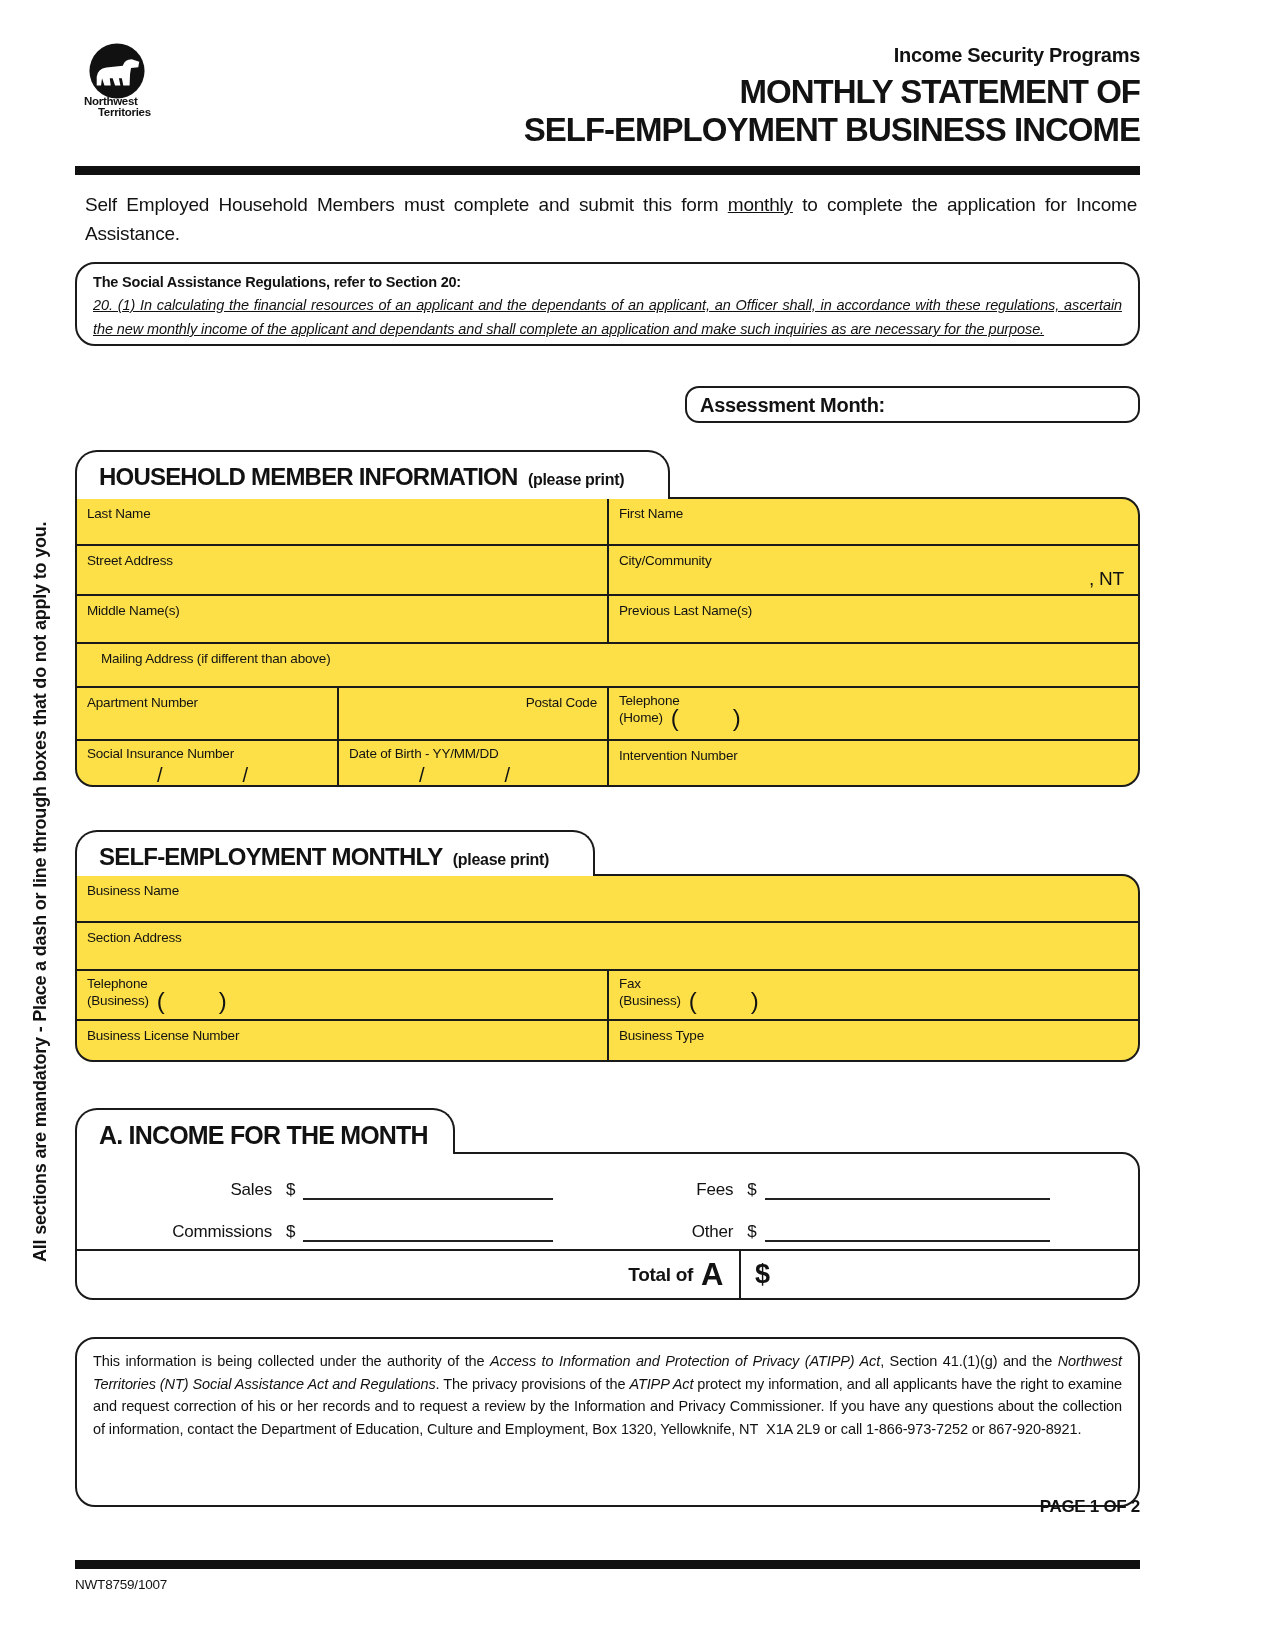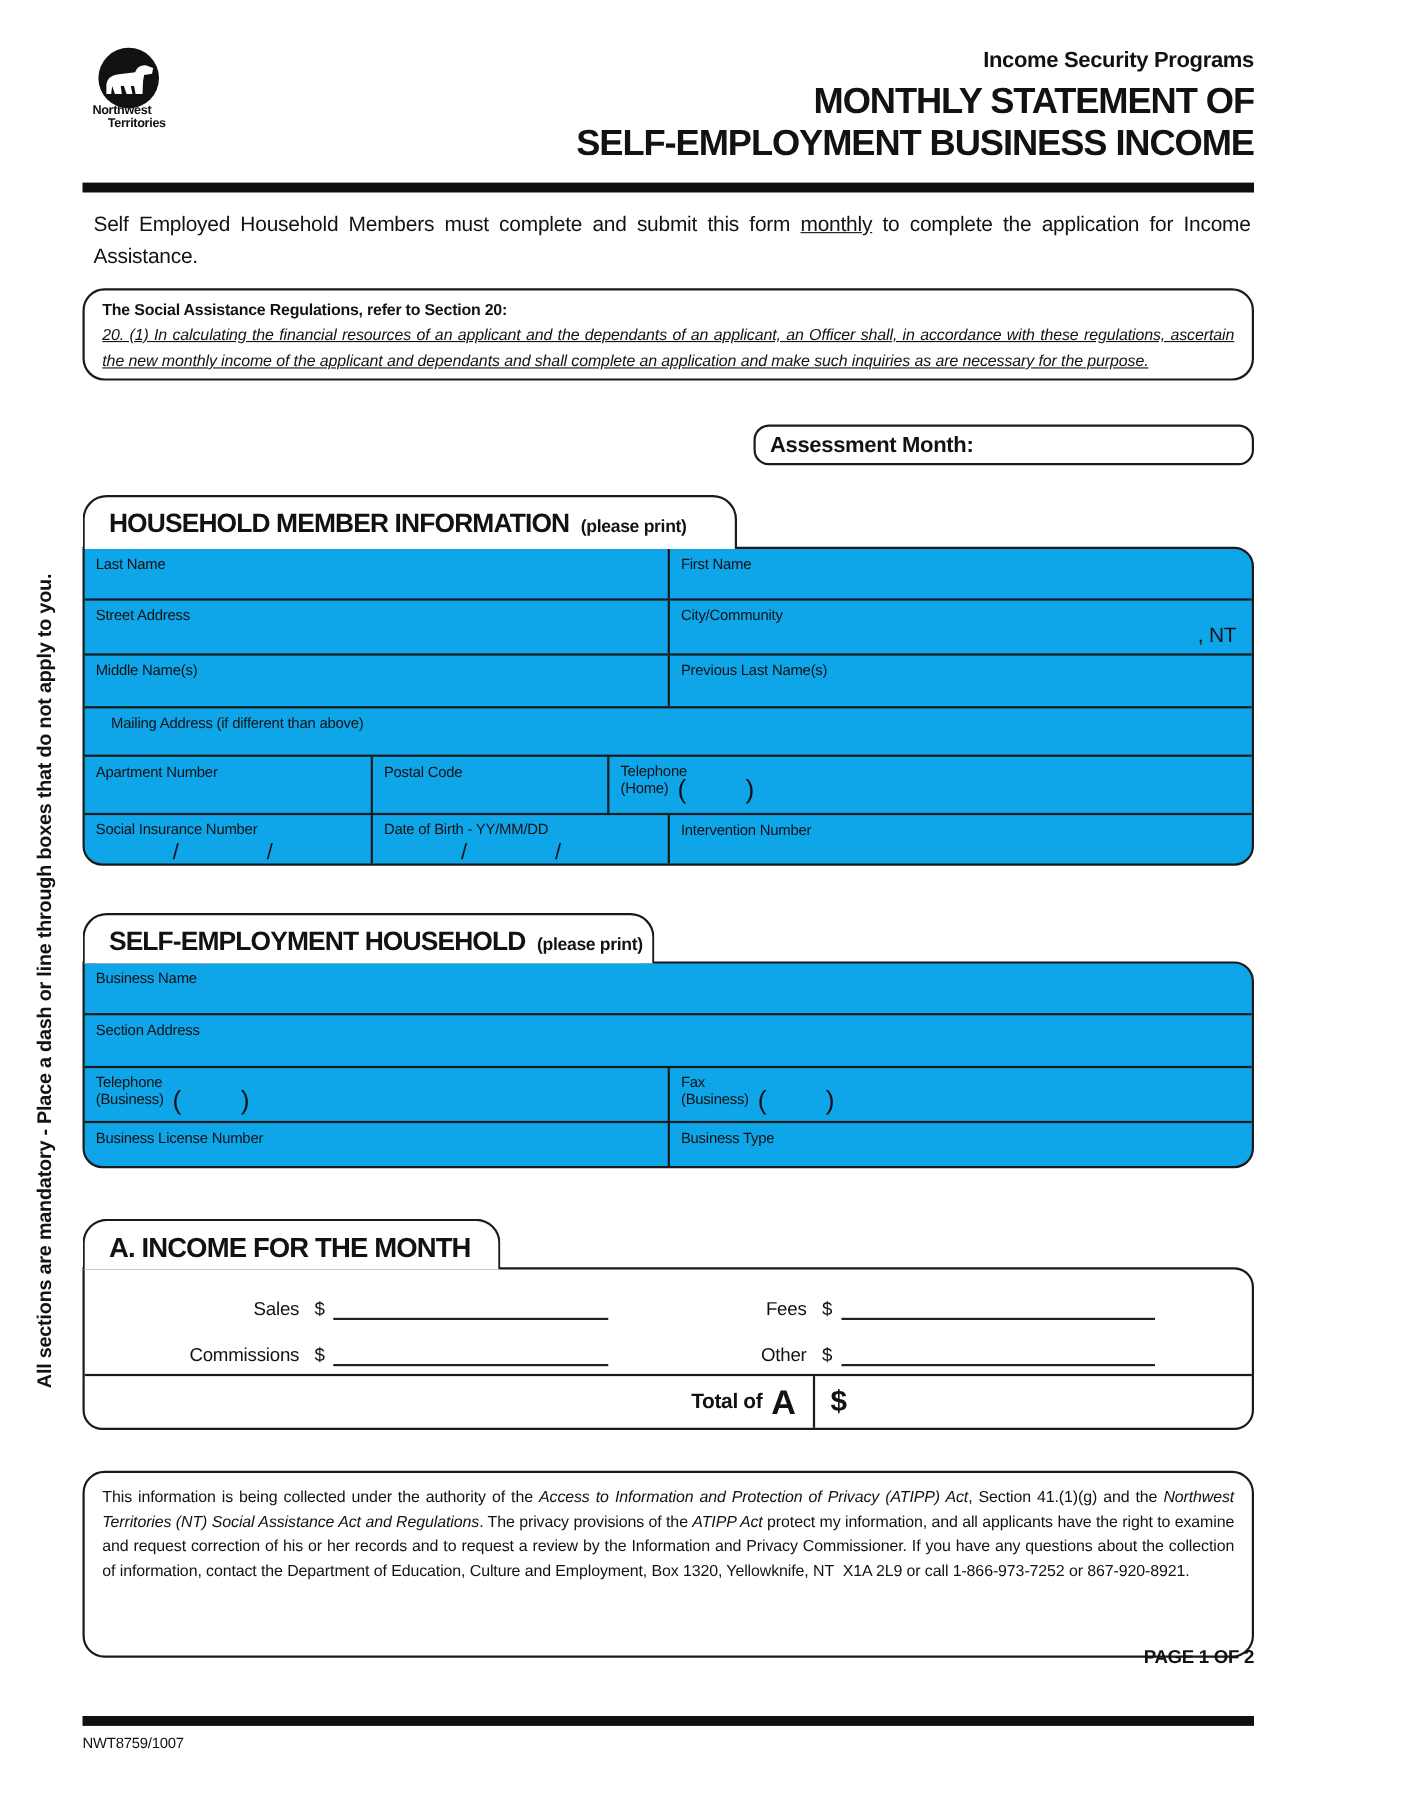--- a/index.html
+++ b/index.html
@@ -29,21 +29,21 @@
   .regs-head { font-size:14.5px; font-weight:bold; line-height:22px; letter-spacing:-0.2px; }
   .regs-body { font-size:14.5px; font-style:italic; text-decoration:underline; line-height:24px; letter-spacing:-0.1px; text-align:justify; }
 
   .assess-box { left:685px; right:135px; top:386px; height:37px; border:2px solid #1a1a1a; border-radius:14px; padding:6px 0 0 13px; font-size:20px; font-weight:bold; letter-spacing:-0.3px; }
 
   
   .tab { background:#fff; border:2px solid #1a1a1a; border-bottom:none; border-radius:22px 22px 0 0; z-index:2; padding:11px 0 0 22px; white-space:nowrap; }
   .tab .t-title { font-size:24px; font-weight:bold; letter-spacing:-0.8px; }
   .tab .t-sub { font-size:16px; font-weight:bold; letter-spacing:-0.3px; margin-left:6px; }
 
-  .form-table { border:2px solid #1a1a1a; border-radius:0 18px 18px 18px; background:#0ea5e9; overflow:hidden; }
+  .form-table { border:2px solid #1a1a1a; border-radius:0 18px 18px 18px; background:#fde047; overflow:hidden; }
   .row { display:flex; border-top:2px solid #1a1a1a; }
   .row:first-child { border-top:none; }
   .cell { position:relative; padding:5px 10px; border-left:2px solid #1a1a1a; overflow:hidden; }
   .cell:first-child { border-left:none; }
   .lbl { font-size:13.5px; letter-spacing:-0.2px; line-height:16px; }
   .parens { font-size:24px; font-weight:normal; line-height:18px; vertical-align:-4px; margin-left:8px; letter-spacing:2px; }
   .slashline { margin-top:3px; font-size:20px; line-height:20px; }
   .slash1 { margin-left:70px; }
   .slash2 { margin-left:80px; }
   .nt-suffix { position:absolute; right:14px; bottom:4px; font-size:19px; letter-spacing:-0.2px; }
@@ -136,41 +136,41 @@
     </div>
     <div class="row" style="height:48px;">
       <div class="cell" style="width:530px;"><span class="lbl">Middle Name(s)</span></div>
       <div class="cell" style="flex:1;"><span class="lbl">Previous Last Name(s)</span></div>
     </div>
     <div class="row" style="height:44px;">
       <div class="cell" style="flex:1;padding-left:24px;"><span class="lbl">Mailing Address (if different than above)</span></div>
     </div>
     <div class="row" style="height:53px;">
       <div class="cell" style="width:260px;"><span class="lbl">Apartment Number</span></div>
-      <div class="cell" style="width:215px;"><span class="lbl">Postal Code</span></div>
+      <div class="cell" style="width:270px;text-align:right;"><span class="lbl">Postal Code</span></div>
       <div class="cell" style="flex:1;">
         <div class="lbl">Telephone</div>
         <div class="lbl"><span>(Home)</span><span class="parens">(&nbsp;&nbsp;&nbsp;&nbsp;&nbsp;&nbsp;)</span></div>
       </div>
     </div>
     <div class="row" style="height:50px;">
       <div class="cell" style="width:260px;">
         <div class="lbl">Social Insurance Number</div>
         <div class="slashline"><span class="slash1">/</span><span class="slash2">/</span></div>
       </div>
       <div class="cell" style="width:270px;">
         <div class="lbl">Date of Birth - YY/MM/DD</div>
         <div class="slashline"><span class="slash1">/</span><span class="slash2">/</span></div>
       </div>
       <div class="cell" style="flex:1;"><span class="lbl">Intervention Number</span></div>
     </div>
   </div>
 
   <div class="abs tab biz-tab">
-    <span class="t-title">SELF-EMPLOYMENT HOUSEHOLD</span>
+    <span class="t-title">SELF-EMPLOYMENT MONTHLY</span>
     <span class="t-sub">(please print)</span>
   </div>
   <div class="abs form-table biz-table">
     <div class="row" style="height:45px;">
       <div class="cell" style="flex:1;"><span class="lbl">Business Name</span></div>
     </div>
     <div class="row" style="height:48px;">
       <div class="cell" style="flex:1;"><span class="lbl">Section Address</span></div>
     </div>
     <div class="row" style="height:50px;">

